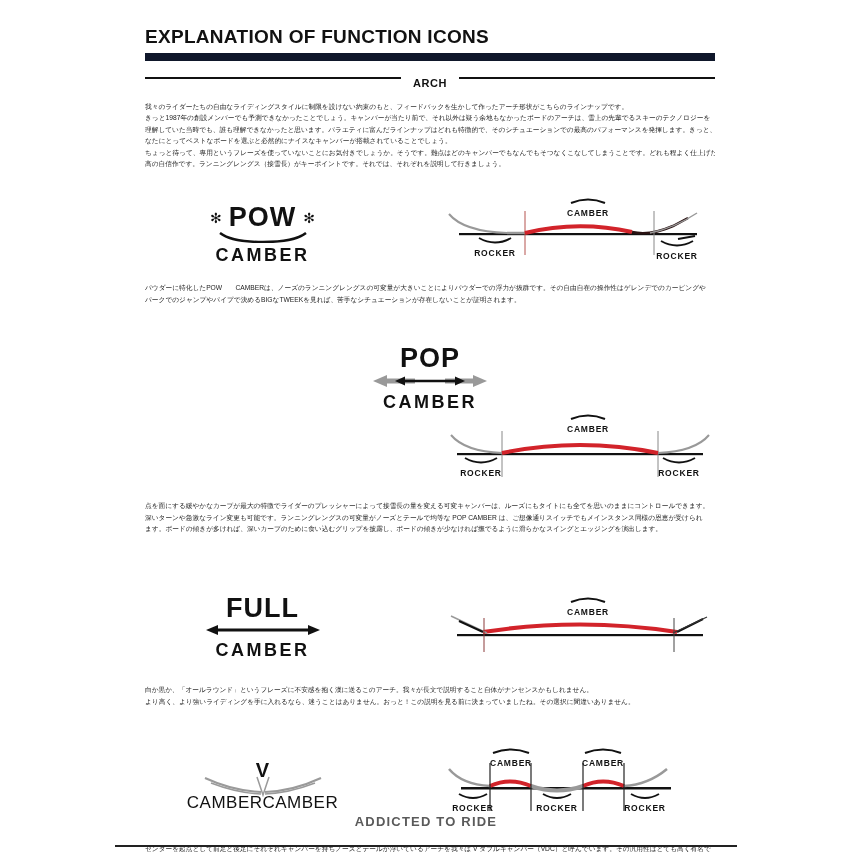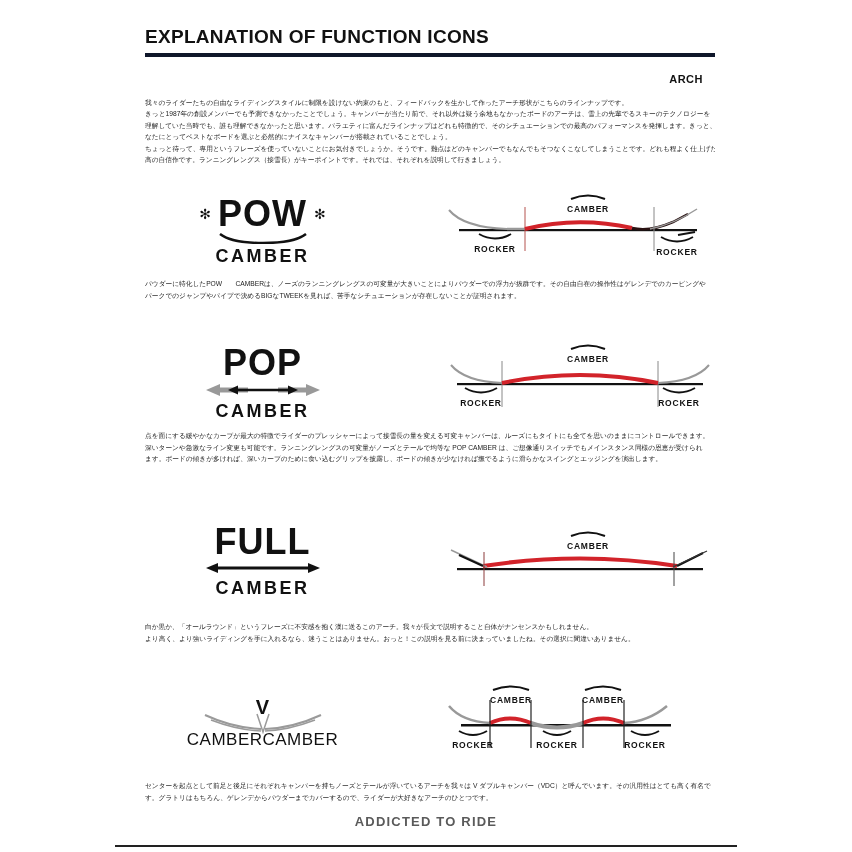--- a/index.html
+++ b/index.html
@@ -1,36 +1,36 @@
 <!DOCTYPE html>
 <html><head>
 <meta charset="utf-8">
 <style>
   html,body{margin:0;padding:0;background:#fff;}
   .page{position:relative;width:852px;height:852px;background:#ffffff;overflow:hidden;
         font-family:"Liberation Sans",sans-serif;color:#1a1a1a;}
   .content{position:absolute;left:145px;top:26px;width:570px;}
   .title{font-size:19px;font-weight:bold;letter-spacing:0.3px;color:#111;
-         border-bottom:4px solid #0f172a;padding-bottom:5px;}
-  .arch-divider{display:flex;align-items:flex-end;margin-top:16px;flex-direction:column;}
+         border-bottom:8px solid #0f172a;padding-bottom:5px;}
+  .arch-divider{display:flex;align-items:flex-start;margin-top:16px;}
   .arch-divider .line{flex:1;height:2px;background:#111;}
   .arch-divider .label{padding:0 12px;font-weight:bold;font-size:11px;letter-spacing:0.5px;color:#111;}
   .para{margin-top:12px;font-size:6.7px;line-height:11.4px;color:#222;}
   .para div{white-space:nowrap;overflow:hidden;}
   .section-row{display:flex;align-items:center;}
   .sec-pow{margin-top:24px;}
-  .sec-pop{margin-top:40px;}
+  .sec-pop{margin-top:40px;flex-direction:column;}
   .sec-full{margin-top:60px;}
   .sec-v{margin-top:32px;}
   .after-para{margin-top:7px;}
   .full-para{margin-top:24px;}
   .v-para{margin-top:12px;}
   .logo-col{width:235px;display:flex;flex-direction:column;align-items:center;}
   .diagram-col{margin-left:auto;}
-  .logo-top{font-size:36px;font-weight:bold;letter-spacing:1px;line-height:1;color:#111;}
+  .logo-top{font-size:27px;font-weight:bold;letter-spacing:1px;line-height:1;color:#111;}
   .logo-top-row{display:flex;align-items:center;gap:7px;}
   .snowflake{font-size:14px;line-height:1;color:#111;}
   .logo-bottom{font-size:18px;font-weight:bold;letter-spacing:2.5px;line-height:1;margin-top:3px;color:#111;}
   .v-top{font-size:20px;font-weight:bold;line-height:1;margin-bottom:-5px;color:#111;}
   .logo-bottom-tight{font-size:17px;font-weight:normal;letter-spacing:0.5px;line-height:1;margin-top:-3px;color:#111;}
   svg text{font-family:"Liberation Sans",sans-serif;font-size:8.5px;font-weight:bold;
            letter-spacing:0.8px;fill:#111;text-anchor:middle;}
   .footer{position:absolute;left:0;top:814px;width:100%;text-align:center;
           font-weight:bold;font-size:13px;letter-spacing:1.2px;color:#5a5a5a;}
   .footer-line{position:absolute;left:115px;top:845px;width:622px;height:2px;background:#222;}

